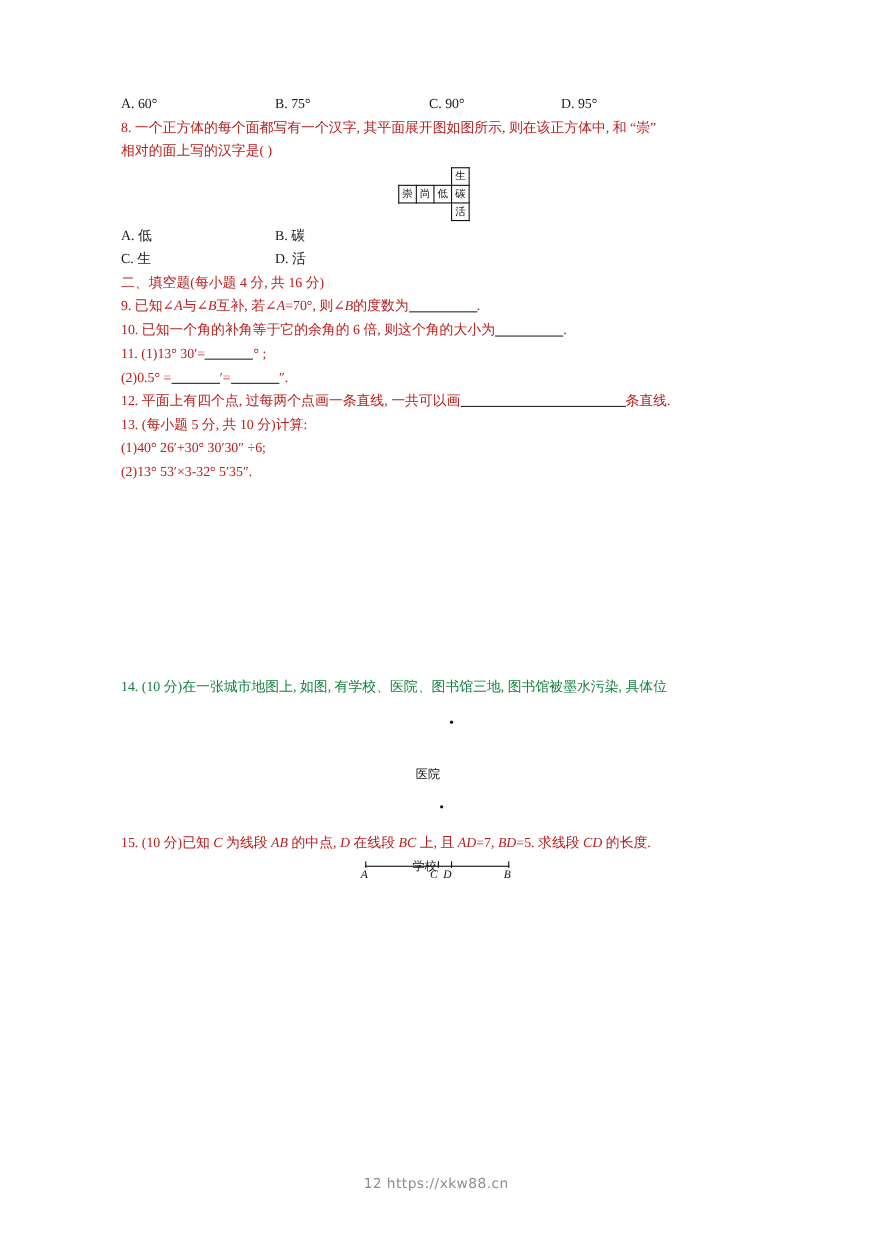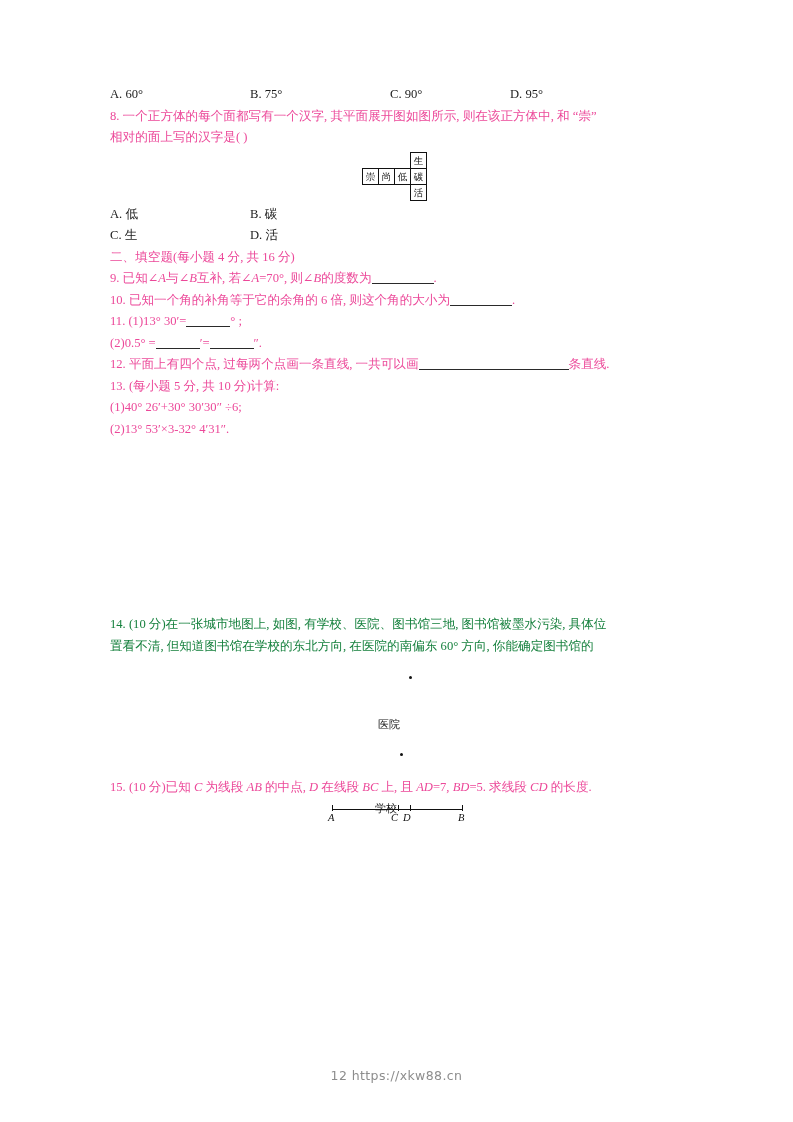--- a/index.html
+++ b/index.html
@@ -25,21 +25,21 @@
   .content {
     position: absolute;
     left: 110px;
     top: 84px;
     width: 575px;
   }
   .line {
     font-size: 12.6px;
     line-height: 21.5px;
     white-space: nowrap;
-    color: #ec4899;
+    color: #b91c1c;
   }
   .para {
     font-size: 12.6px;
     line-height: 21.5px;
     text-align: justify;
     color: #15803d;
   }
   
   .opt-row {
     display: block;
@@ -228,26 +228,25 @@
       <span>(2)0.5° =</span><span class="blank b-sm"></span><span>′=</span><span class="blank b-sm"></span><span>″</span><span>.</span>
     </div>
 
     <div class="line">
       <span>12. 平面上有四个点, 过每两个点画一条直线, 一共可以画</span><span class="blank b-lg"></span><span>条直线.</span>
     </div>
 
 
     <div class="line">13. (每小题 5 分, 共 10 分)计算:</div>
     <div class="line">(1)40° 26′+30° 30′30″ ÷6;</div>
-    <div class="line">(2)13° 53′×3-32° 4′31″.</div>
+    <div class="line">(2)13° 53′×3-32° 5′35″.</div>
 
     <div class="gap-lg"></div>
 
     <div class="para">14. (10 分)在一张城市地图上, 如图, 有学校、医院、图书馆三地, 图书馆被墨水污染, 具体位</div>
-    <div class="para">置看不清, 但知道图书馆在学校的东北方向, 在医院的南偏东 60° 方向, 你能确定图书馆的</div>
 
     <div class="map-fig">
       <span class="map-label" style="left:268px; top:12px;">医院</span>
       <span class="map-dot" style="left:299px; top:17px;"></span>
       <span class="map-label" style="left:265px; top:96px;">学校</span>
       <span class="map-dot" style="left:290px; top:94px;"></span>
     </div>
 
     <div class="line">
       <span>15. (10 分)已知 </span><span class="ital">C</span><span> 为线段 </span><span class="ital">AB</span><span> 的中点, </span><span class="ital">D</span><span> 在线段 </span><span class="ital">BC</span><span> 上, 且 </span><span class="ital">AD</span><span>=7, </span><span class="ital">BD</span><span>=5. 求线段 </span><span class="ital">CD</span><span> 的长度.</span>

